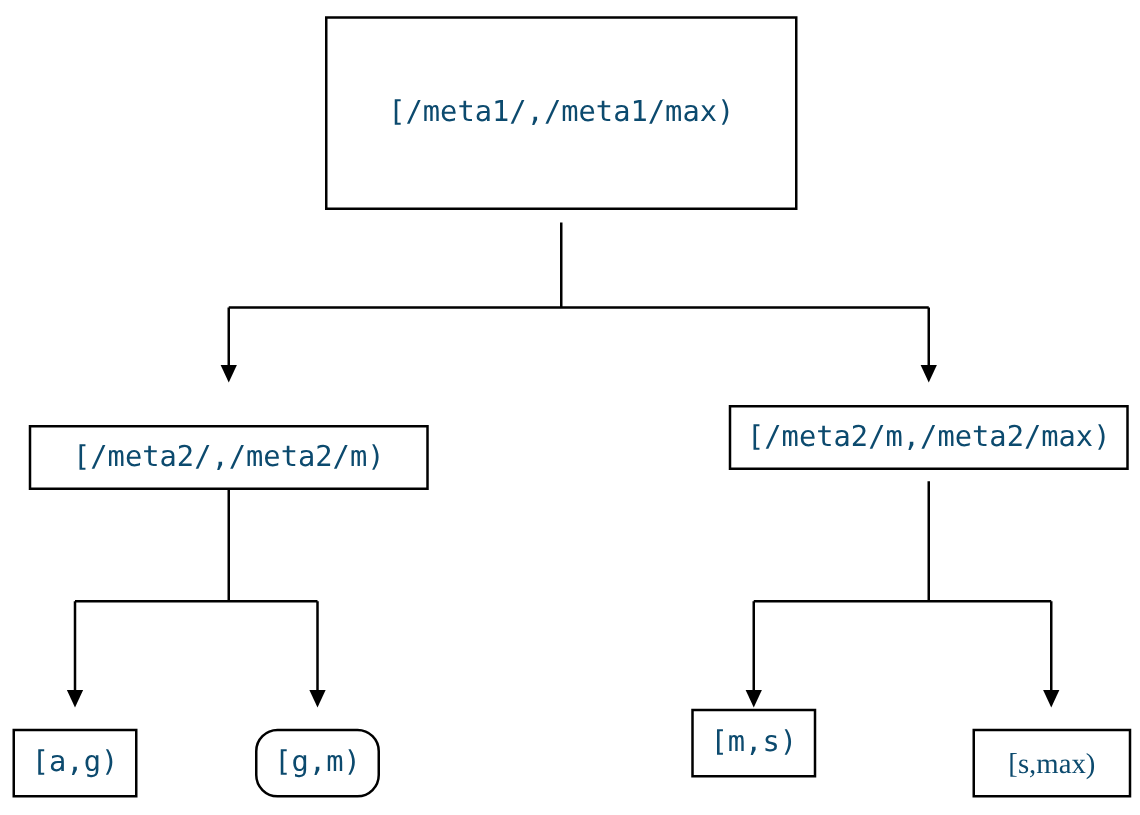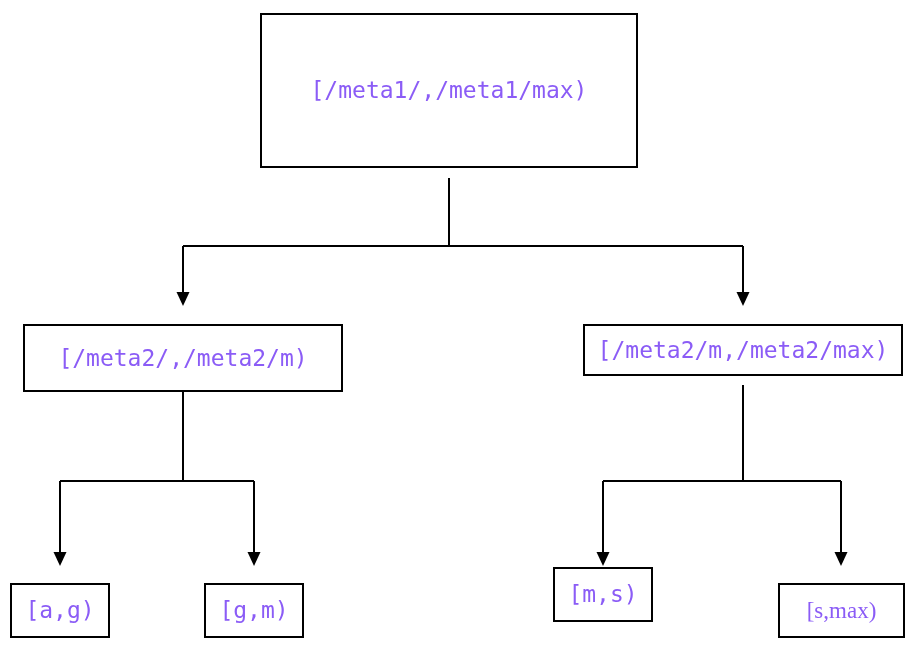--- a/index.html
+++ b/index.html
@@ -6,21 +6,21 @@
     margin: 0;
     padding: 0;
     background: #ffffff;
   }
   #canvas {
     position: relative;
     width: 912px;
     height: 652px;
     background: #ffffff;
     font-family: "DejaVu Sans Mono", "Liberation Mono", monospace;
-    color: #8b5cf6;
+    color: #0c4a6e;
     overflow: hidden;
   }
   #edge-layer {
     position: absolute;
     left: 0;
     top: 0;
     width: 912px;
     height: 652px;
   }
   #edge-layer path {
@@ -39,24 +39,24 @@
     background: #ffffff;
     display: flex;
     align-items: center;
     justify-content: center;
     font-size: 23px;
     line-height: 1;
     white-space: pre;
     letter-spacing: 0;
   }
   .node-root      { left: 260px; top: 13px;  width: 378px; height: 155px; }
-  .node-left      { left: 23px;  top: 324px; width: 320px; height: 68px;  }
+  .node-left      { left: 23px;  top: 340px; width: 320px; height: 52px;  }
   .node-right     { left: 583px; top: 324px; width: 320px; height: 52px; text-align: right;  }
   .node-leaf-ag   { left: 10px;  top: 583px; width: 100px; height: 55px; text-align: center;  }
-  .node-leaf-gm   { left: 204px; top: 583px; width: 100px; height: 55px;  }
+  .node-leaf-gm   { left: 204px; top: 583px; width: 100px; height: 55px; border-radius: 18px;  }
   .node-leaf-ms   { left: 553px; top: 567px; width: 100px; height: 55px;  }
   .node-leaf-smax { left: 778px; top: 583px; width: 127px; height: 55px; font-family: Liberation Serif, serif;  }
 </style>
 </head>
 <body>
 
 <div id="canvas">
 
   <svg id="edge-layer" viewBox="0 0 912 652" xmlns="http://www.w3.org/2000/svg">
 

